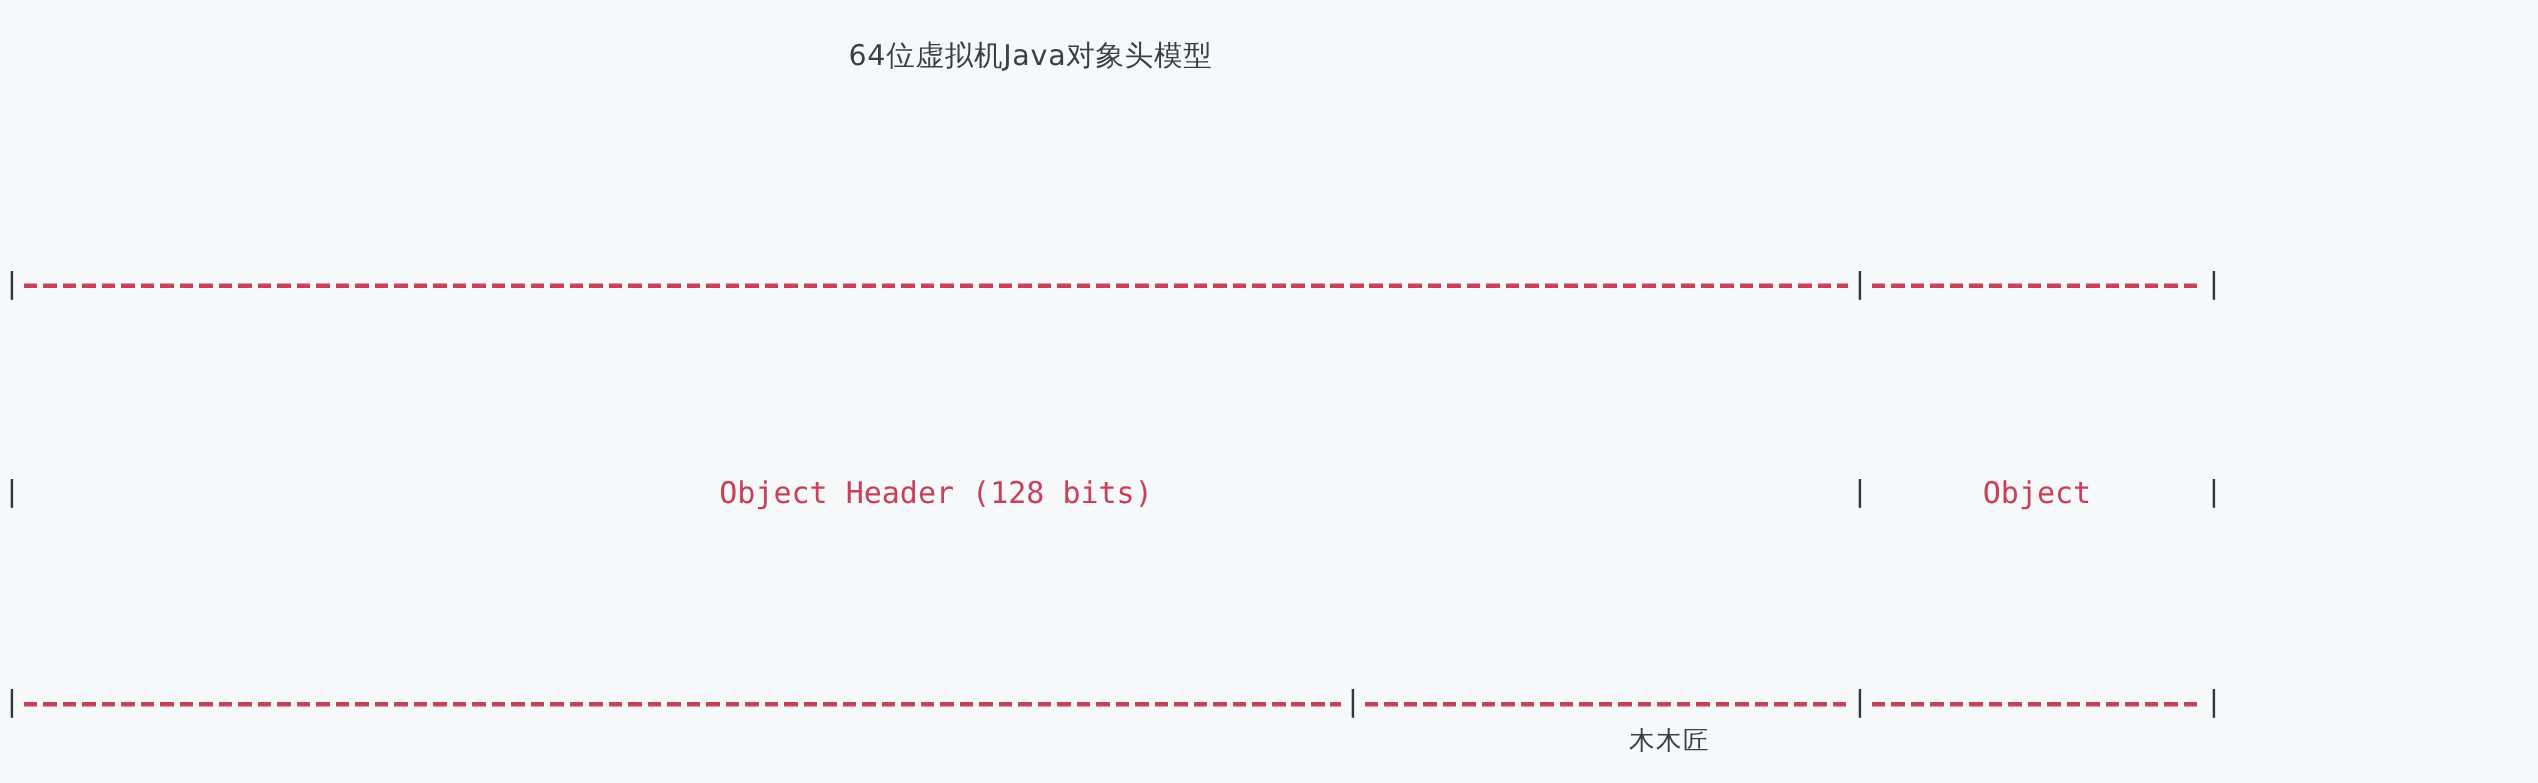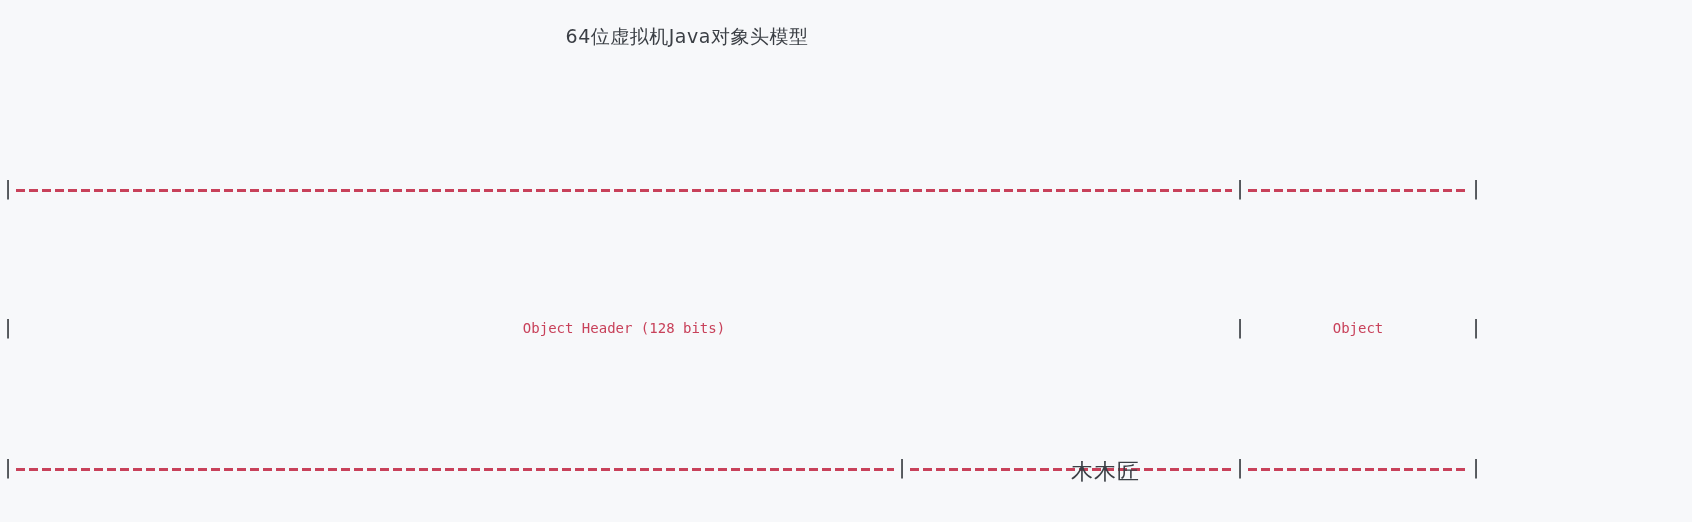--- a/index.html
+++ b/index.html
@@ -89,37 +89,37 @@
   }
 
   
   .cell {
     display: flex;
     align-items: center;
     justify-content: center;
     overflow: hidden;
     white-space: nowrap;
     color: #c8415a;
-    font-size: 14px;
+    font-size: 20px;
     padding: 0 2px;
     box-sizing: border-box;
   }
 
   
   .w-header  { flex: 0 0 1216px; }
   .w-mark    { flex: 0 0 878px; }
   .w-klass   { flex: 0 0 322px; }
   .w-state   { flex: 0 0 220px; }
 
   .signature {
     position: absolute;
     right: 228px;
-    bottom: 35px;
+    bottom: 17px;
     font-family: Liberation Mono, monospace;
-    font-size: 22px;
+    font-size: 17px;
     color: #3b3f45;
     letter-spacing: 1px;
   }
 </style>
 </head>
 <body>
 
 <div class="page">
 
   <div class="title">64位虚拟机Java对象头模型</div>

